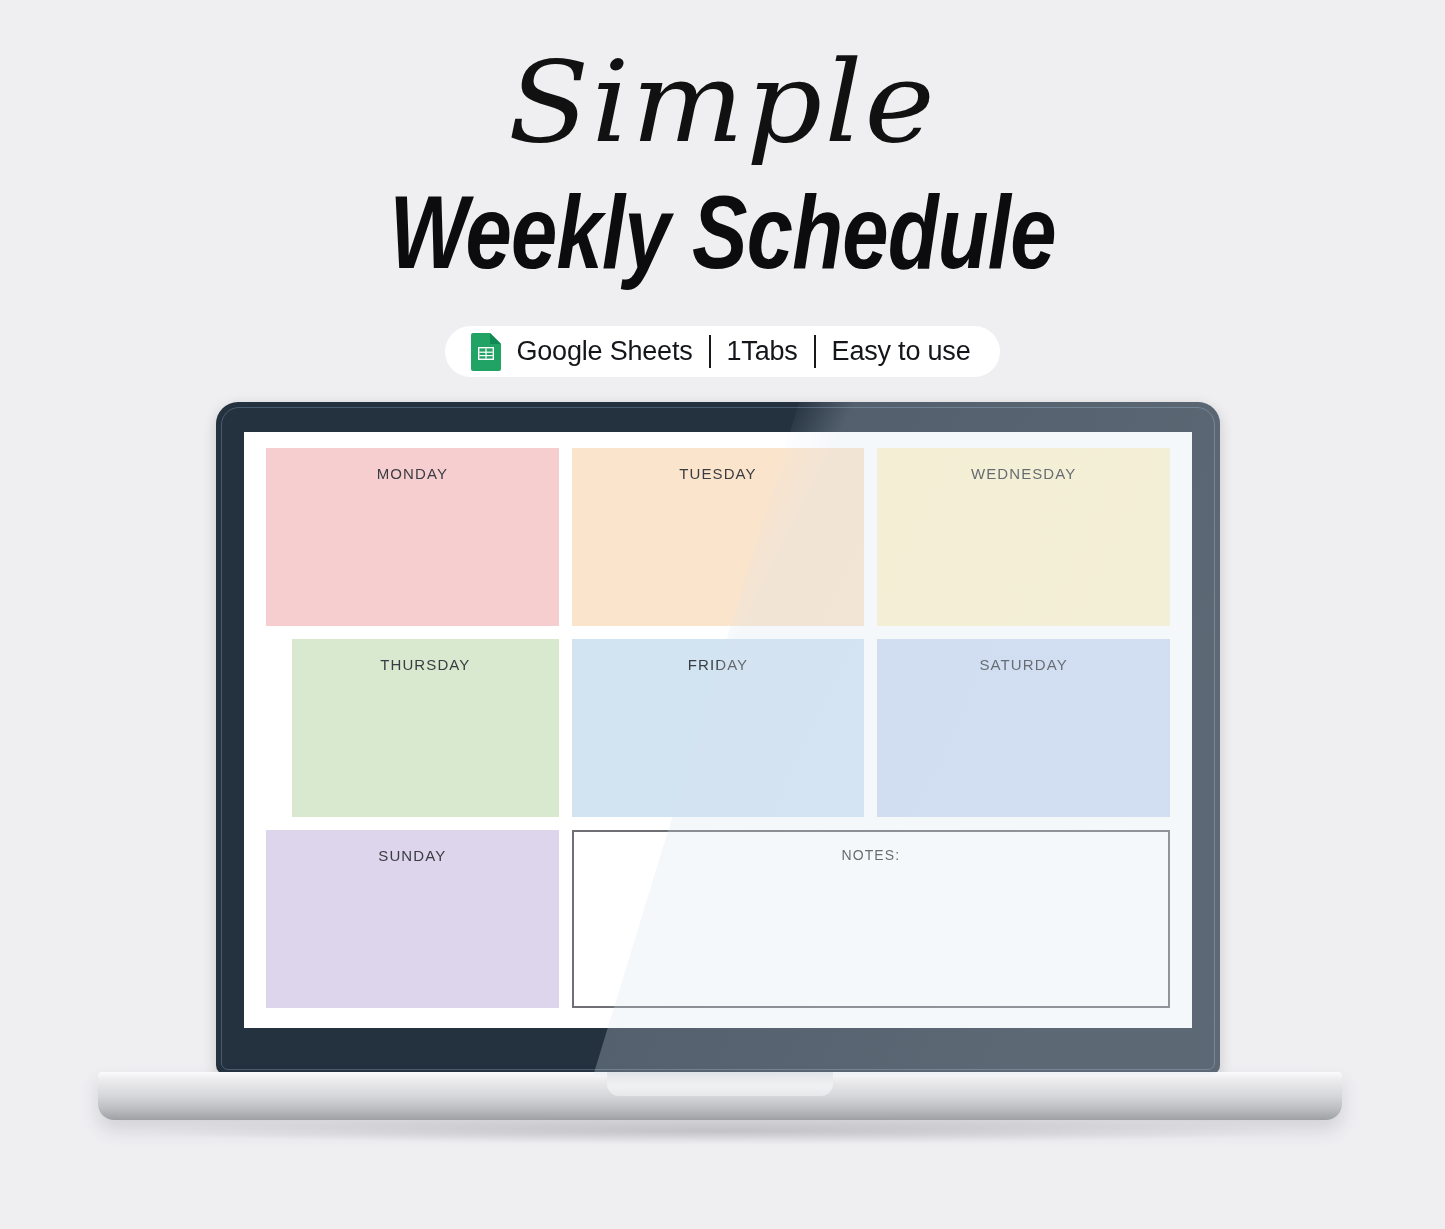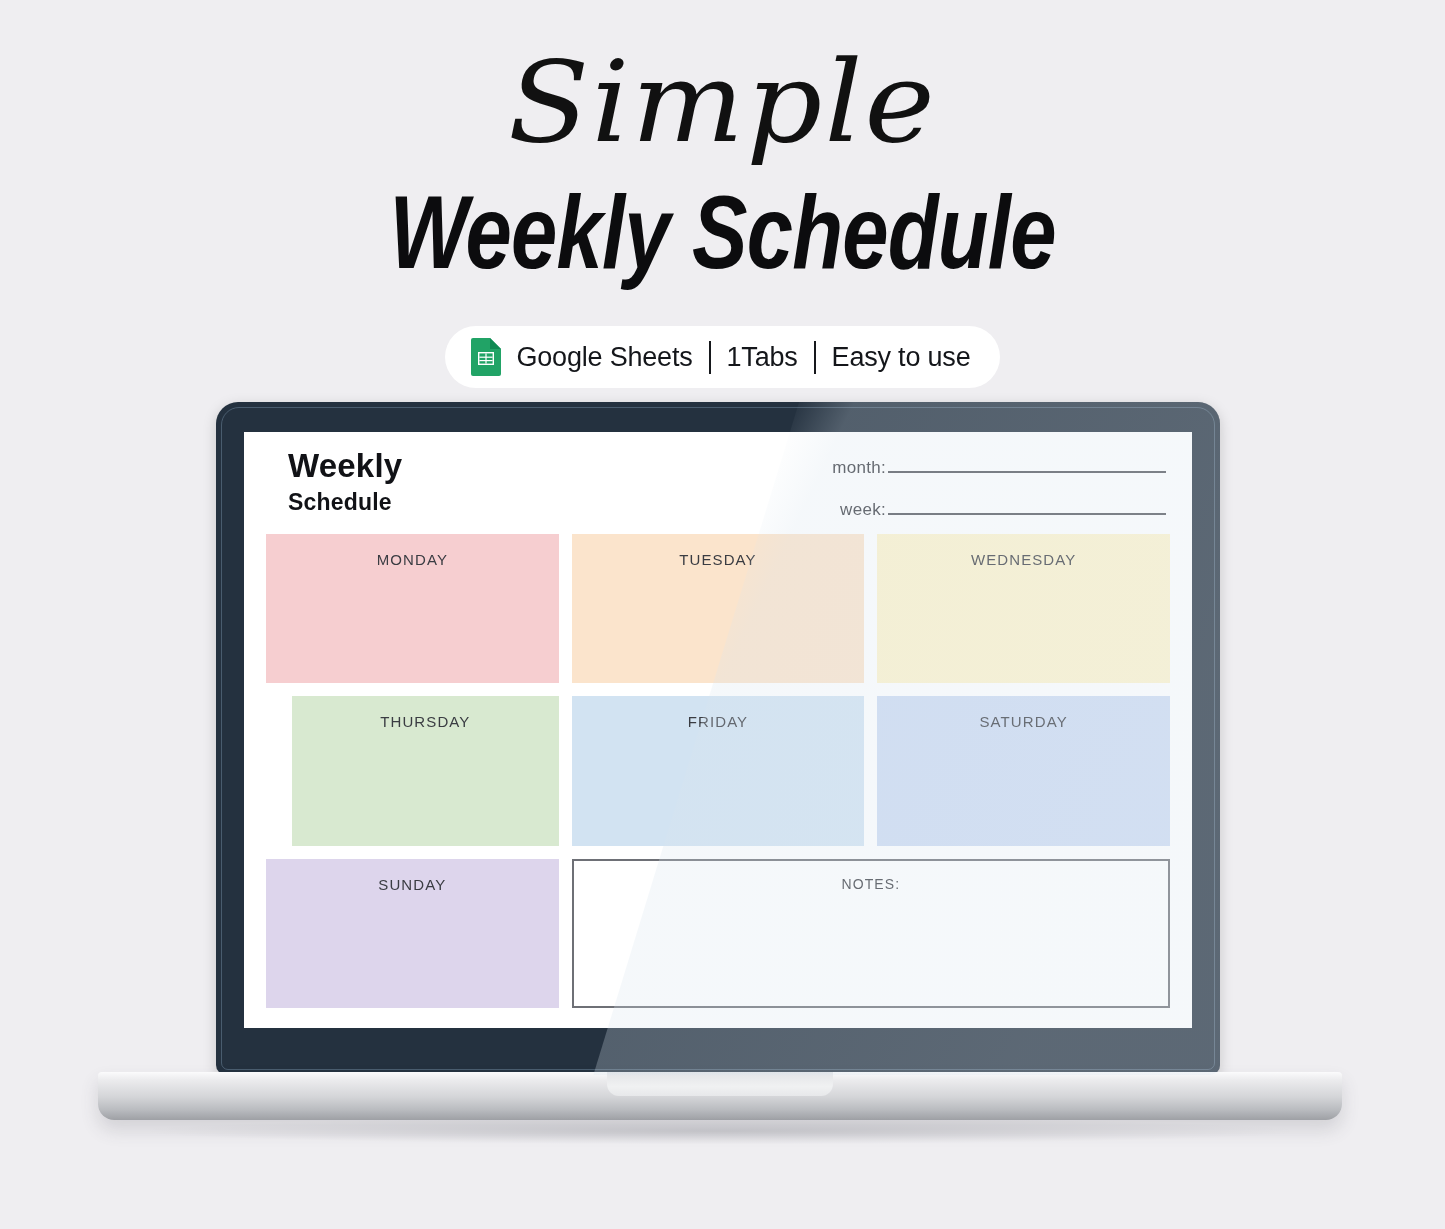--- a/index.html
+++ b/index.html
@@ -52,21 +52,21 @@
   
   .badge-wrap {
     display: flex;
     justify-content: center;
     margin-top: 42px;
   }
 
   .badge {
     background: #ffffff;
     border-radius: 44px;
-    height: 62px;
+    height: 51px;
     display: flex;
     align-items: center;
     padding: 0 30px 0 26px;
     gap: 16px;
   }
 
   .sheets-icon { width: 30px; height: 38px; display: block; flex: none; }
 
   .badge-text {
     font-size: 27px;
@@ -288,36 +288,20 @@
 </div>
 
 <div class="laptop">
 
   <div class="lid">
     <div class="lid-inner-edge"></div>
 
     <div class="screen">
       <div class="sheet">
 
-        <div class="sheet-head">
-          <div>
-            <div class="head-title-1">Weekly</div>
-            <div class="head-title-2">Schedule</div>
-          </div>
-          <div class="head-fields">
-            <div class="field-row">
-              <span class="field-label">month:</span>
-              <span class="field-line"></span>
-            </div>
-            <div class="field-row">
-              <span class="field-label">week:</span>
-              <span class="field-line"></span>
-            </div>
-          </div>
-        </div>
 
         <div class="grid">
           <div class="day-card" style="background: rgb(246, 206, 208);">
             <span class="day-label">MONDAY</span>
           </div>
           <div class="day-card" style="background: rgb(251, 228, 204);">
             <span class="day-label">TUESDAY</span>
           </div>
           <div class="day-card" style="background: rgb(253, 243, 204);">
             <span class="day-label">WEDNESDAY</span>

